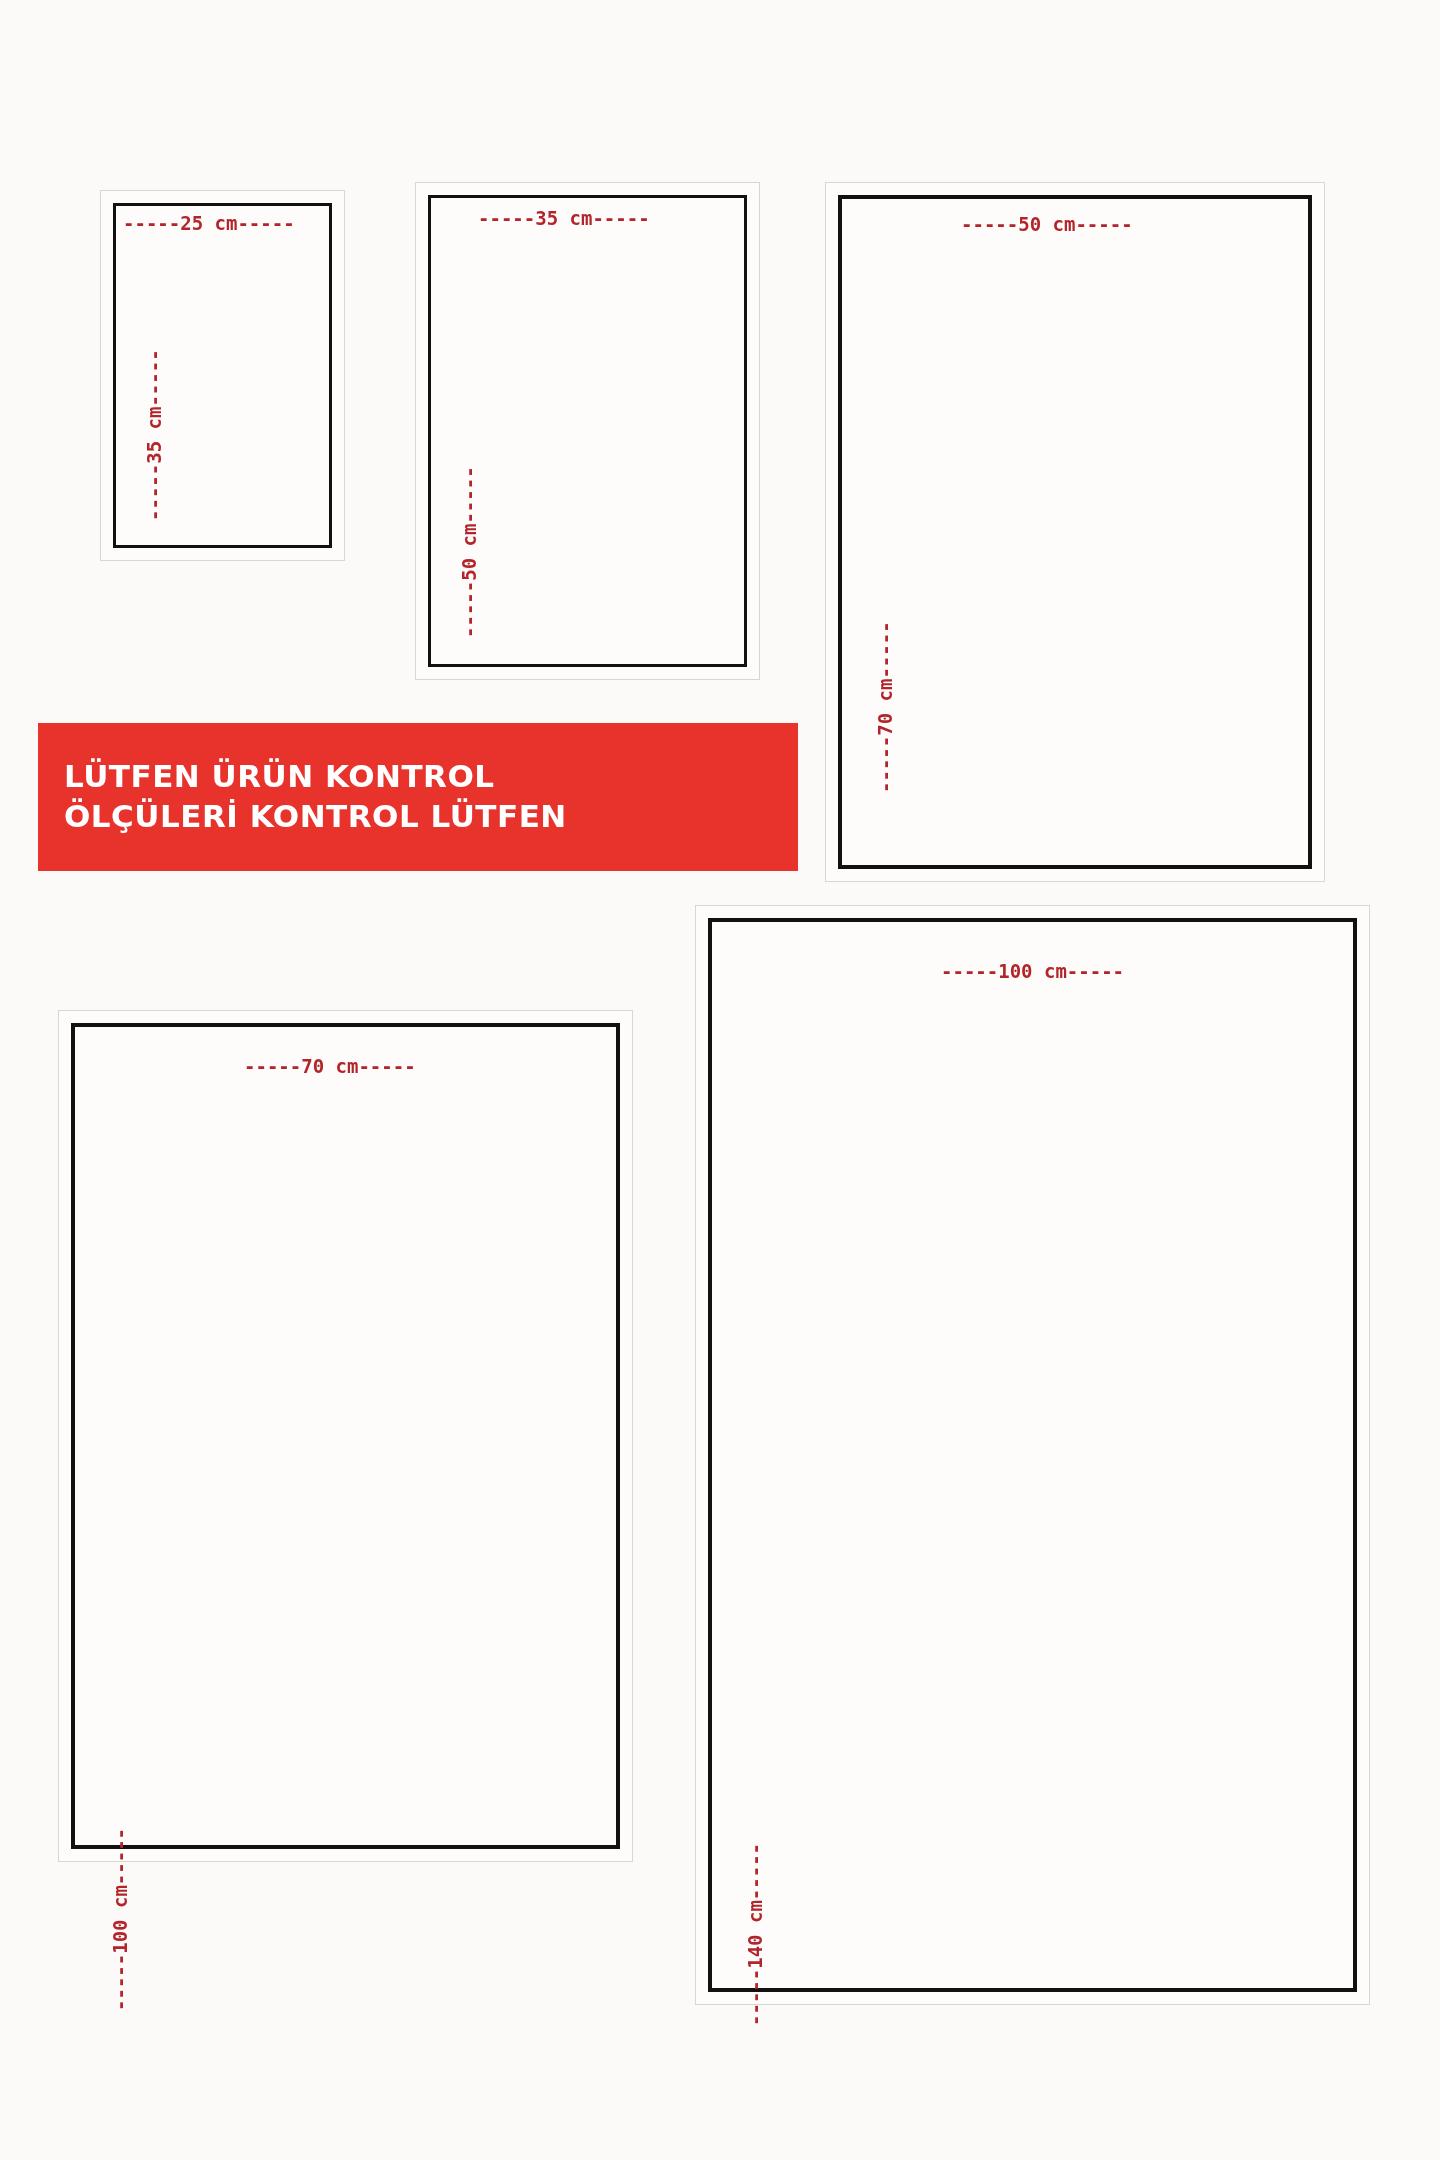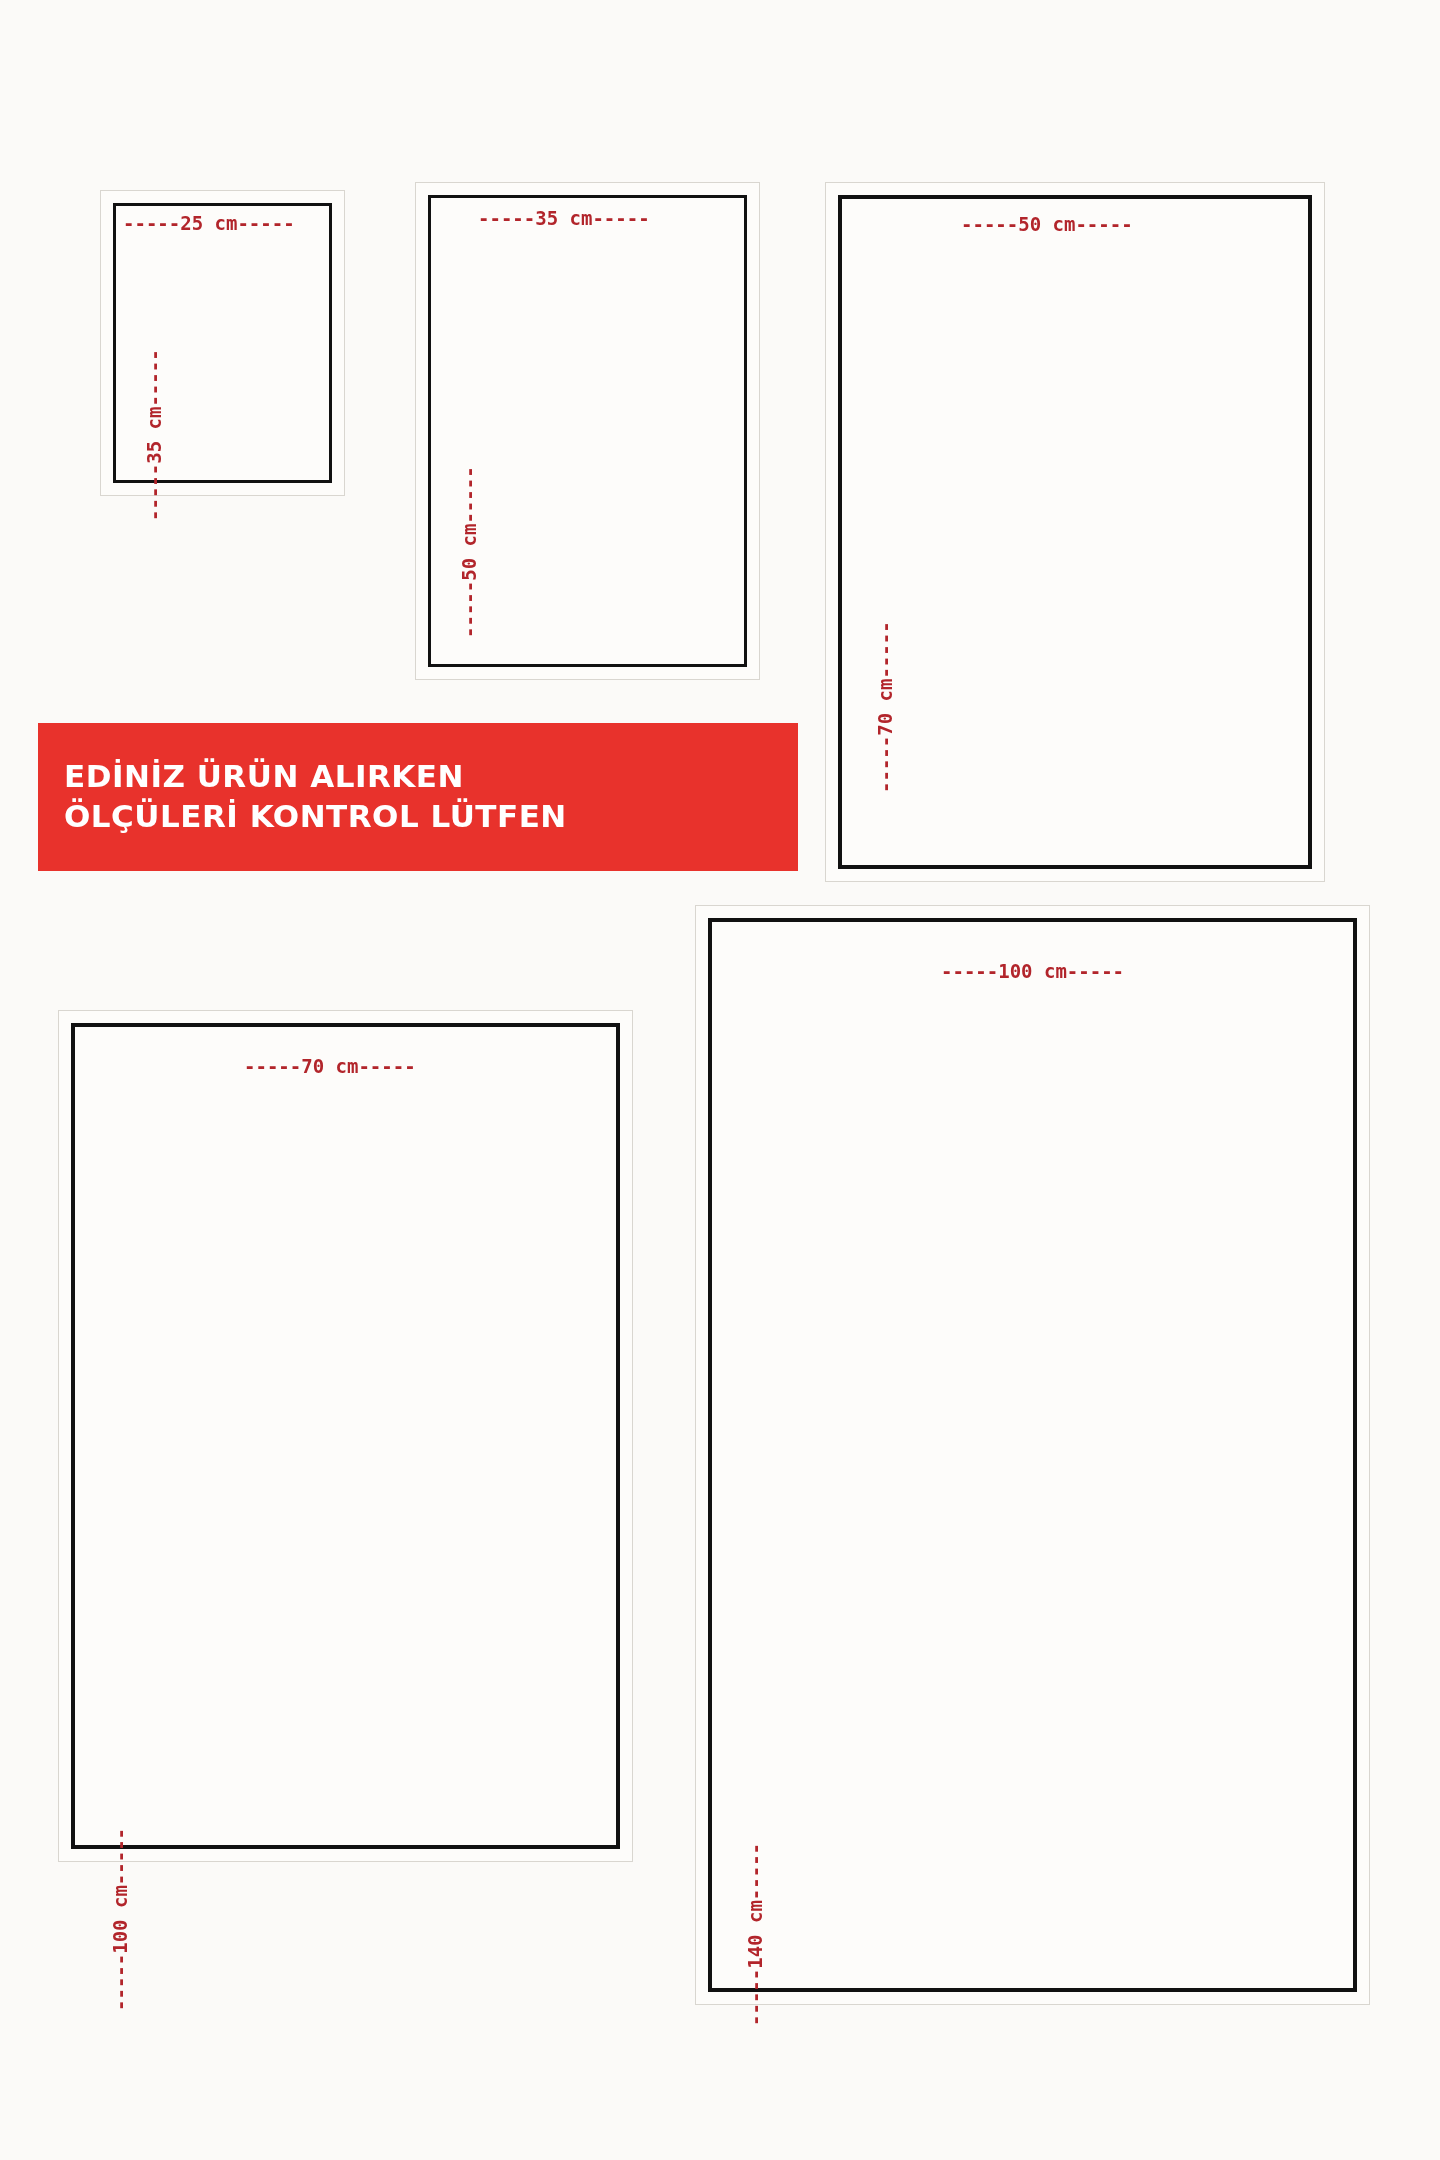--- a/index.html
+++ b/index.html
@@ -75,40 +75,40 @@
     line-height: 1.28;
     letter-spacing: 0.5px;
     white-space: nowrap;
   }
 </style>
 </head>
 <body>
 
 <div id="canvas">
 
-  <div class="frame thin" style="left:100px; top:190px; width:245px; height:306px;">
+  <div class="frame thin" style="left:100px; top:190px; width:245px; height:371px;">
     <div class="inner"></div>
     <div class="dim h" style="left:22px; top:206px; transform:translateY(-185px);">-----25 cm-----</div>
     <div class="dim v" style="left:42px; top:330px;">-----35 cm-----</div>
   </div>
 
   <div class="frame thin" style="left:415px; top:182px; width:345px; height:498px;">
     <div class="inner"></div>
     <div class="dim h" style="left:62px; top:24px;">-----35 cm-----</div>
     <div class="dim v" style="left:42px; top:455px;">-----50 cm-----</div>
   </div>
 
   <div class="frame" style="left:825px; top:182px; width:500px; height:700px;">
     <div class="inner"></div>
     <div class="dim h" style="left:135px; top:30px;">-----50 cm-----</div>
     <div class="dim v" style="left:48px; top:610px;">-----70 cm-----</div>
   </div>
 
   <div class="notice" style="left:38px; top:723px; width:760px; height:148px;">
-    <div class="line">EDİNİZ ÜRÜN ALIRKEN</div>
+    <div class="line">LÜTFEN ÜRÜN KONTROL</div>
     <div class="line">ÖLÇÜLERİ KONTROL LÜTFEN</div>
   </div>
 
   <div class="frame" style="left:58px; top:1010px; width:575px; height:852px;">
     <div class="inner"></div>
     <div class="dim h" style="left:185px; top:44px;">-----70 cm-----</div>
     <div class="dim v" style="left:50px; top:1000px;">-----100 cm-----</div>
   </div>
 
   <div class="frame" style="left:695px; top:905px; width:675px; height:1100px;">

